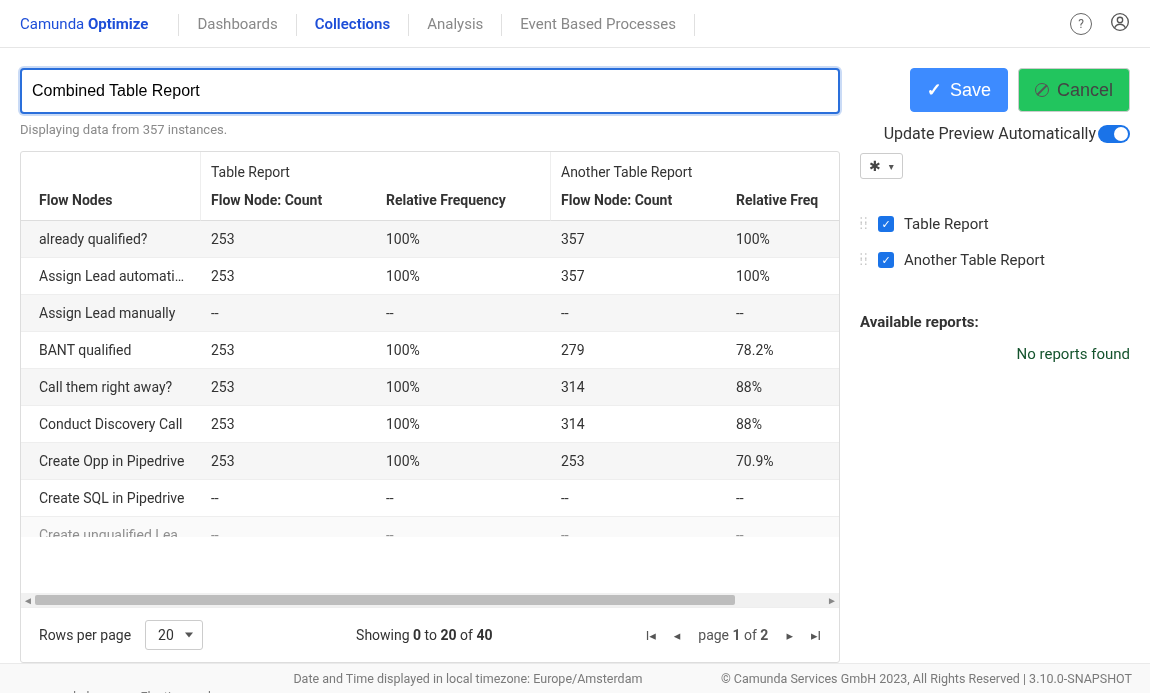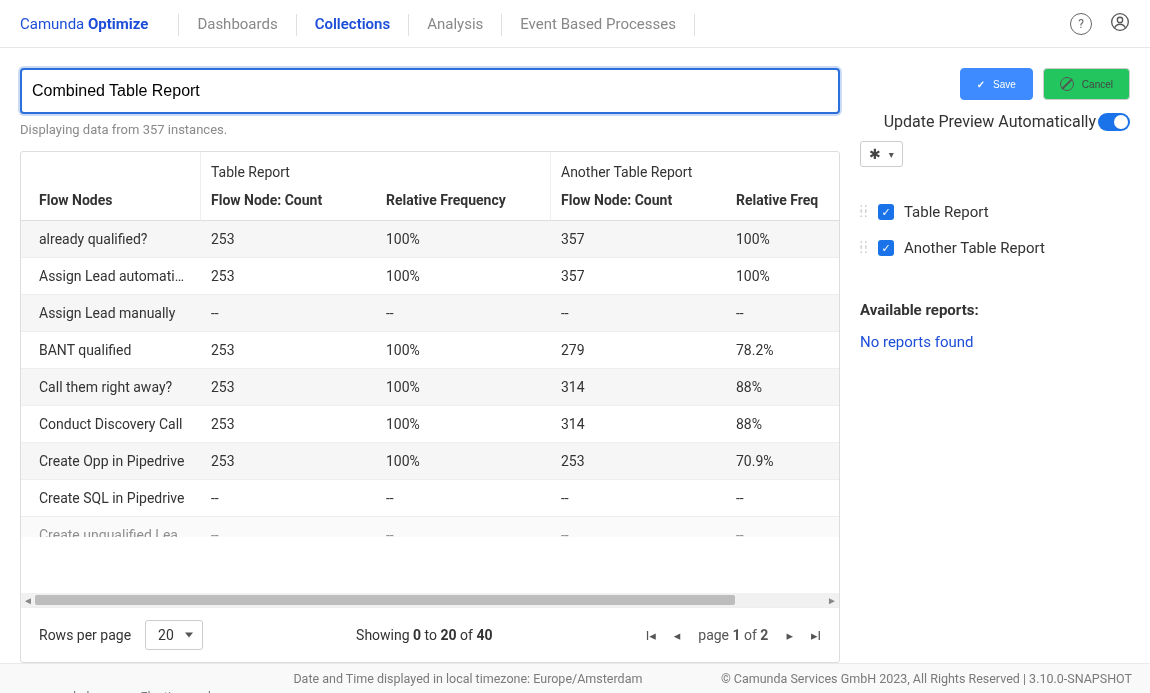--- a/index.html
+++ b/index.html
@@ -45,21 +45,21 @@
 
   .title-row { display:flex; gap:14px; align-items:flex-start; }
   .title-input {
     flex:1; height:46px; font-size:16px; padding:0 10px;
     border:2px solid #2a6fdb; border-radius:4px; outline:none;
     box-shadow: 0 0 0 2px rgba(42,111,219,.25);
   }
   .sub-note { color:#8a8a8a; font-size:13px; margin-top:8px; margin-bottom:14px; }
 
   .btn {
-    height:32px; padding:12px 16px; border-radius:4px; font-size:10px;
+    height:44px; padding:12px 16px; border-radius:4px; font-size:18px;
     display:inline-flex; align-items:center; gap:8px; cursor:pointer; border:1px solid transparent;
   }
   .btn-save { background:#3d8bff; color:#fff; border-color:#3d8bff; }
   .btn-cancel { background:#22c55e; color:#444; border:1px solid #ccc; }
   .check-icon::before { content:"✓"; font-weight:700; }
   .cancel-icon { width:14px; height:14px; border:1.8px solid #555; border-radius:50%; position:relative; display:inline-block; }
   .cancel-icon::after { content:""; position:absolute; width:14px; height:1.8px; background:#555; top:50%; left:50%; transform:translate(-50%,-50%) rotate(-45deg); }
 
   .update-row { display:flex; align-items:center; justify-content:flex-end; gap:2px; margin-top:12px; font-size:16px; color:#333; }
   .toggle {
@@ -129,21 +129,21 @@
   .sel-reports .hdr { font-size:15px; }
   .sel-reports .hdr b { font-weight:700; }
   .rep-list { margin-top:14px; display:flex; flex-direction:column; gap:18px; }
   .rep-item { display:flex; align-items:center; gap:10px; }
   .drag-handle { color:#bbb; cursor:grab; font-size:11px; line-height:6px; letter-spacing:1px; }
   .chk { width:16px; height:16px; background:#1a73e8; border-radius:3px; display:flex; align-items:center; justify-content:center; color:#fff; font-size:11px; cursor:pointer; }
   .rep-label { font-size:15px; color:#333; }
 
   .avail { margin-top:44px; }
   .avail h3 { font-weight:700; font-size:15px; margin-bottom:14px; }
-  .avail .none { font-size:15px; color:#1d4ed8; }
+  .avail .none { font-size:15px; color:#14532d;text-align:right; }
 
   
   .footer {
     position:absolute; bottom:0; left:0; right:0; height:30px;
     border-top:1px solid #eaeaea; background:#f9f9f9;
     display:flex; align-items:center; padding:0 18px;
     font-size:12.5px; color:#7a7a7a;
   }
   .foot-left { display:flex; gap:16px; align-items:flex-end;margin-top:35px; }
   .dot { width:8px; height:8px; border-radius:50%; background:#3cba54; display:inline-block; margin-right:5px; vertical-align:middle; }

